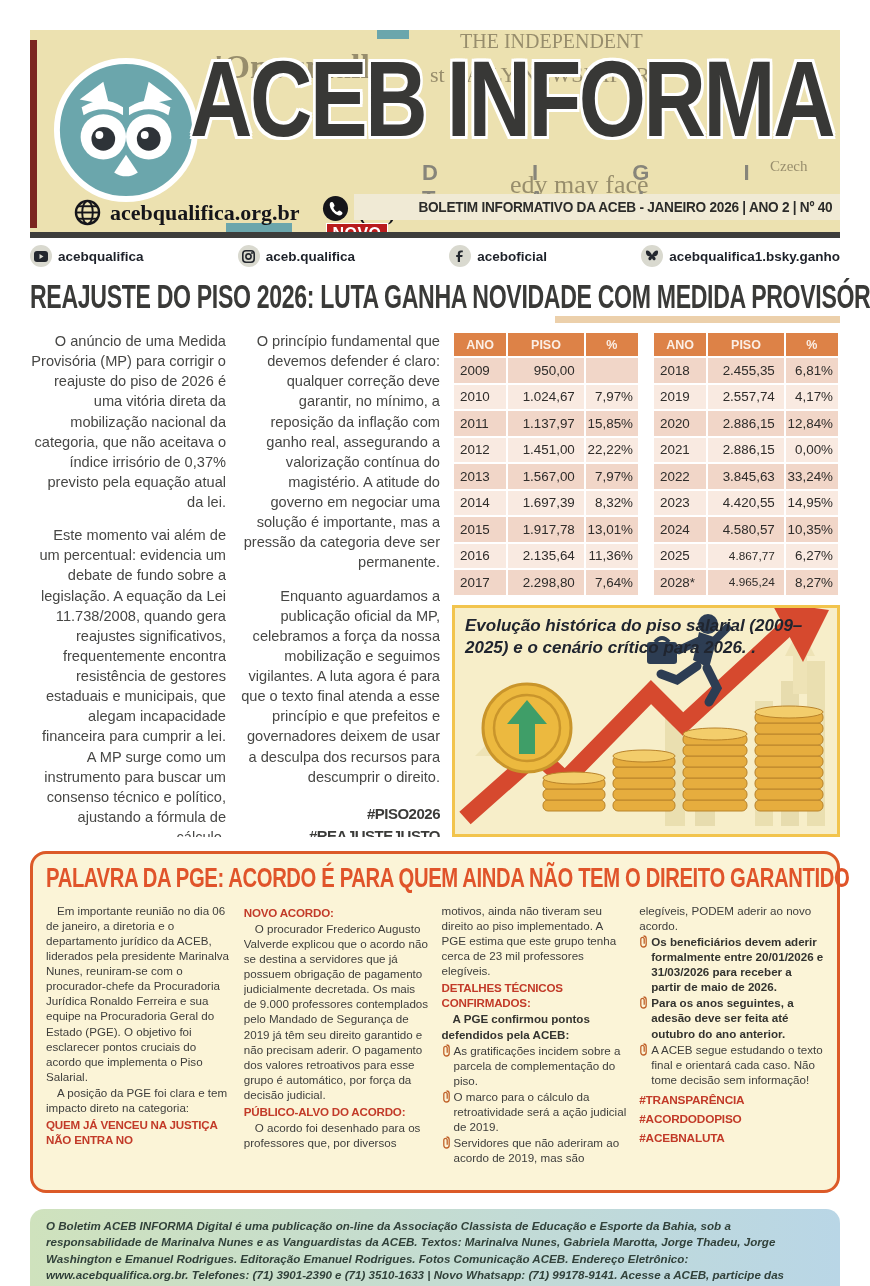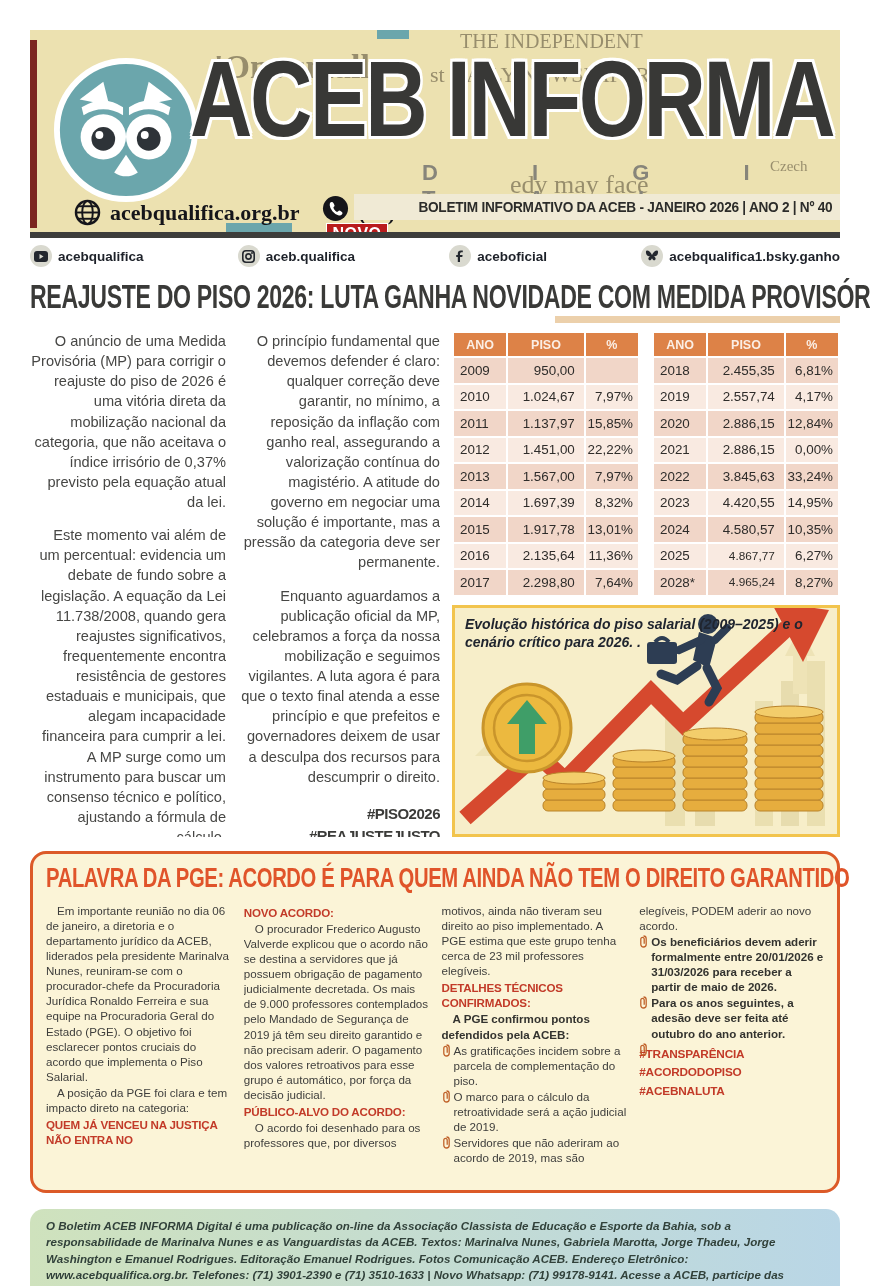--- a/index.html
+++ b/index.html
@@ -57,21 +57,21 @@
   table.piso .c-pct { width:29%; text-align:right; padding-right:5px; }
   table.piso th.c-ano { text-align:center; padding-left:0; }
   table.piso th.c-piso, table.piso th.c-pct { text-align:center; padding-right:0; }
   table.piso tbody tr:nth-child(odd) td { background:#f1d6c8; }
   table.piso tbody tr:nth-child(even) td { background:#f9eae1; }
   #table-right tbody tr:nth-child(8) td.c-piso, #table-right tbody tr:nth-child(9) td.c-piso { font-size:11.8px; }
 
   
   .illus { position:relative; flex:1; border:3px solid #f2c44d; background:#f7eec9; overflow:hidden; }
   .illus-caption { position:absolute; z-index:3; top:7px; left:10px; right:8px; font-style:italic; font-weight:700;
-    font-size:14px; line-height:1.35; color:#20252f; }
+    font-size:17px; line-height:1.35; color:#20252f; }
   .illus svg { position:absolute; bottom:0; left:0; }
 
   
   .pge { margin:14px 30px 0; height:342px; border:3px solid #dc5a28; border-radius:16px; background:#fbf4d7; padding:9px 13px 10px; }
   .pge-title { font-size:27px; font-weight:900; letter-spacing:-.5px; color:#e0542a; white-space:nowrap;
     transform:scaleX(.75); transform-origin:left center; }
   .pge-cols { display:flex; gap:13px; margin-top:9px; height:282px; }
   .pge-col { flex:1; font-size:11.6px; line-height:1.3; color:#3e3e3c; overflow:hidden; }
   .pge-col p { text-indent:11px; margin-bottom:1px; }
   .red-head { font-weight:900; font-size:11.6px; letter-spacing:-.2px; color:#c23a28; margin:2px 0 1px; }
@@ -442,20 +442,21 @@
         <div class="bullet bold">
           <svg class="clip" width="9" height="13" viewBox="0 0 9 13">
               <path d="M4.5,1 C6.2,1 7.2,2.1 7.2,3.8 L7.2,9.2 C7.2,10.8 6.1,12 4.5,12 C2.9,12 1.8,10.8 1.8,9.2 L1.8,4.2 C1.8,3.1 2.5,2.4 3.5,2.4 C4.5,2.4 5.2,3.1 5.2,4.2 L5.2,8.8" fill="none" stroke="#c0622a" stroke-width="1.3"></path>
             </svg>
           <span>Para os anos seguintes, a adesão deve ser feita até outubro do ano anterior.</span>
         </div>
         <div class="bullet">
           <svg class="clip" width="9" height="13" viewBox="0 0 9 13">
               <path d="M4.5,1 C6.2,1 7.2,2.1 7.2,3.8 L7.2,9.2 C7.2,10.8 6.1,12 4.5,12 C2.9,12 1.8,10.8 1.8,9.2 L1.8,4.2 C1.8,3.1 2.5,2.4 3.5,2.4 C4.5,2.4 5.2,3.1 5.2,4.2 L5.2,8.8" fill="none" stroke="#c0622a" stroke-width="1.3"></path>
             </svg>
+          <span>A ACEB segue estudando o texto final e orientará cada caso. Não tome decisão sem informação!</span>
         </div>
         <div class="pge-hashtags">
           <div>#TRANSPARÊNCIA #ACORDODOPISO</div>
           <div>#ACEBNALUTA</div>
         </div>
       </div>
     </div>
   </div>
 
   <div class="footer">

